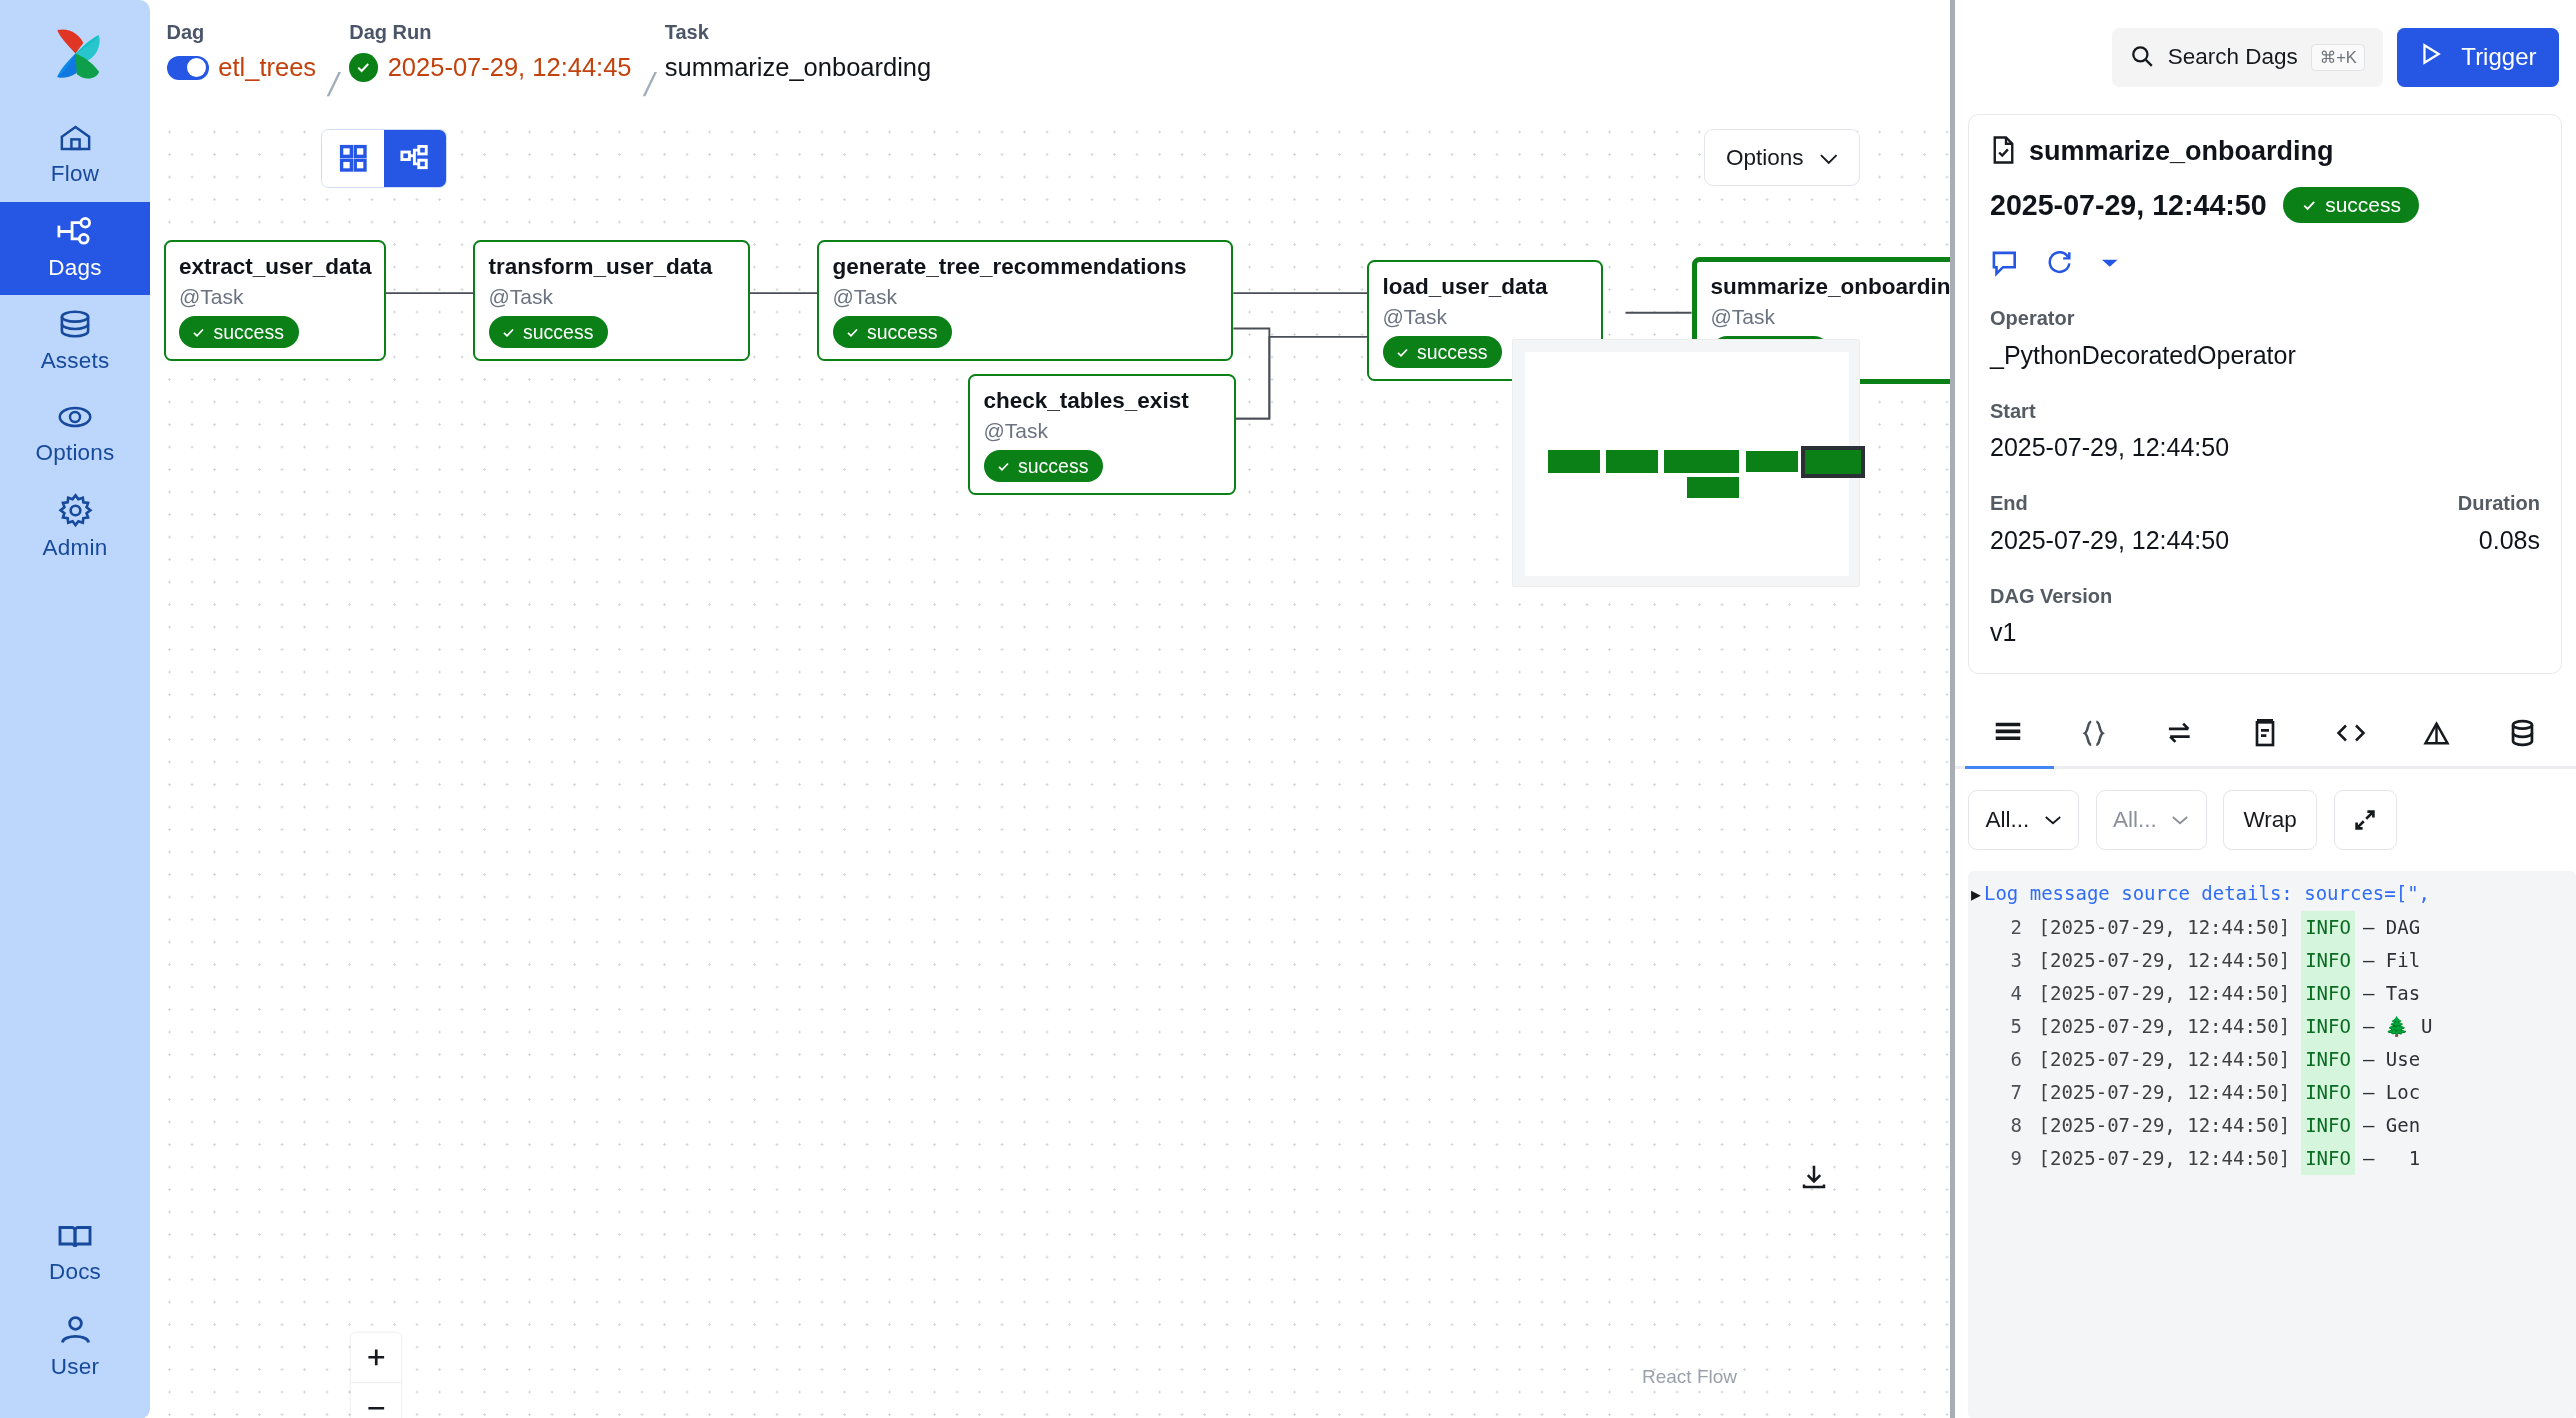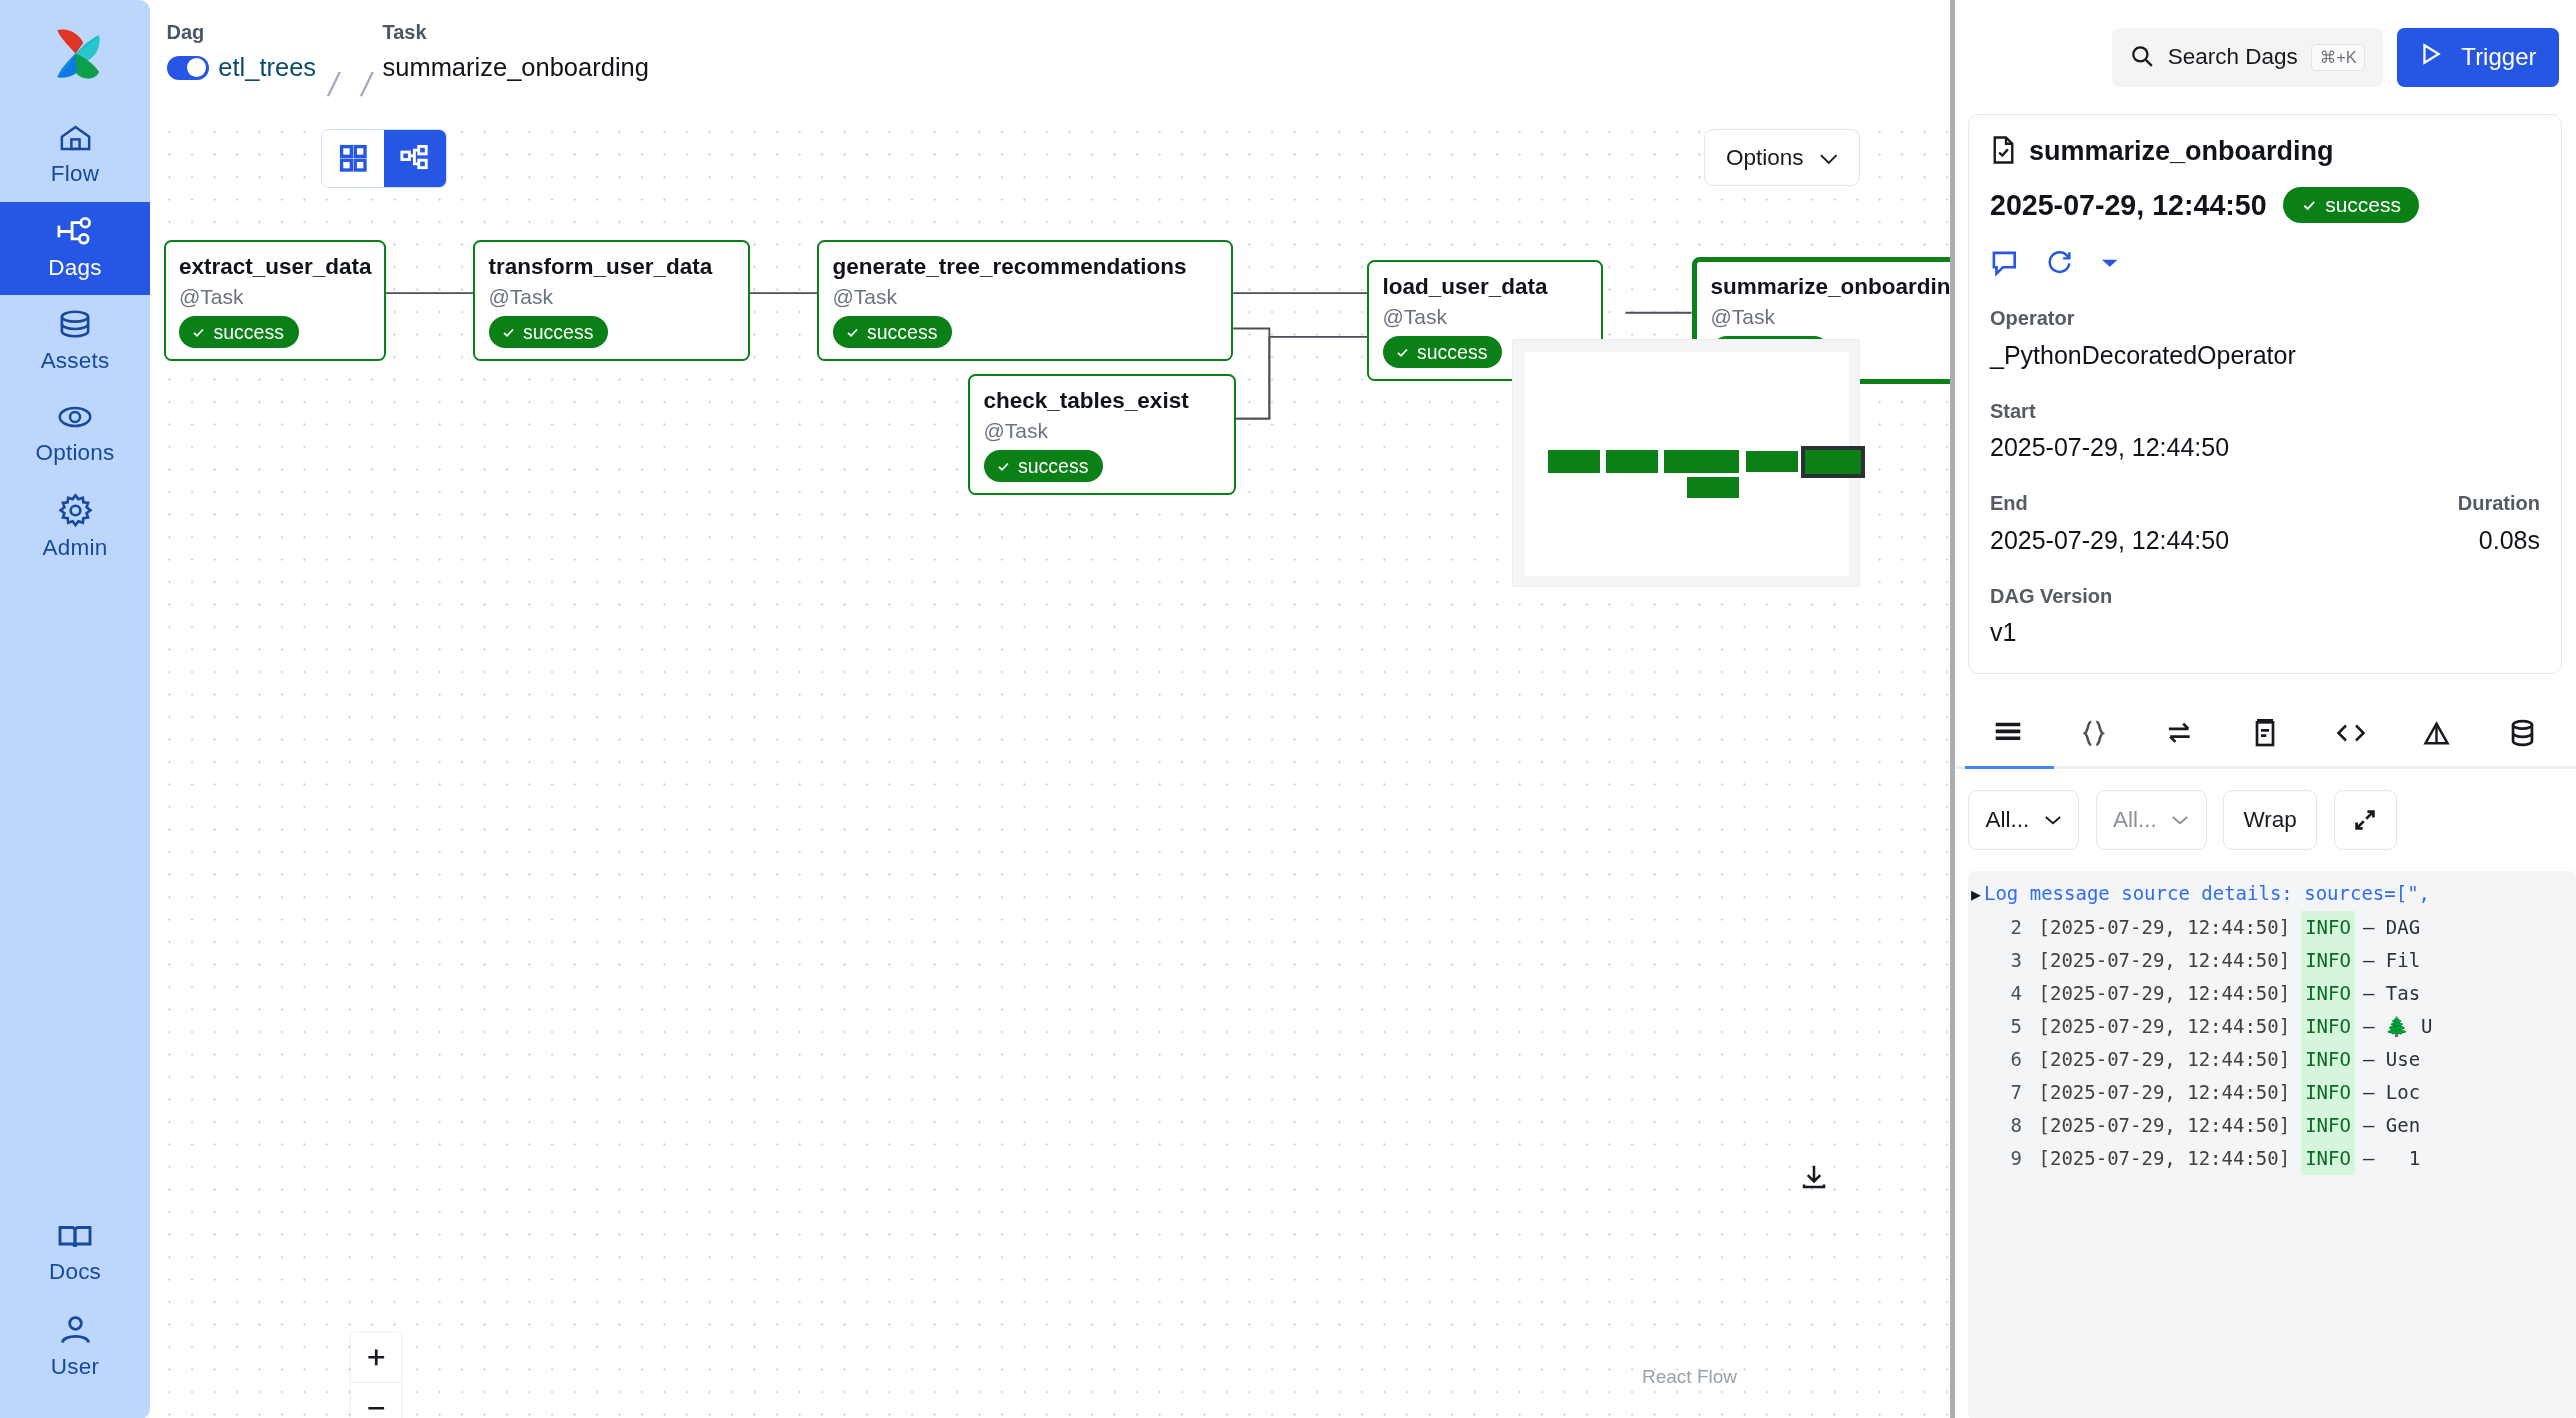--- a/index.html
+++ b/index.html
@@ -44,21 +44,21 @@
     flex: 0 0 1800px;
   }
   .breadcrumb-bar {
     position: absolute; left: 0; top: 0;
     width: 1800px; height: 114px;
     display: flex; align-items: flex-start; padding-left: 16.5px; padding-top: 21px;
   }
   .crumb { display: flex; flex-direction: column; }
   .crumb-label { font-size: 20px; color: #4a5568; font-weight: 700; margin-bottom: 9px; }
   .crumb-value { display: flex; align-items: center; gap: 9.8px; font-size: 25.5px; }
-  .crumb-value .link { color: #0c4a6e; cursor: pointer; }
+  .crumb-value .link { color: #c2410c; cursor: pointer; }
   .crumb-value .plain { color: #111418; }
   .crumb-sep {
     font-size: 33px; color: #a4adbb; font-weight: 300;
     margin: 0 12px; align-self: flex-end; padding-bottom: 10.5px;
     transform: skewX(-12deg);
   }
   .toggle-pill {
     width: 42px; height: 24px; border-radius: 12px; background: #2556e4;
     position: relative; flex: 0 0 42px;
   }
@@ -333,20 +333,31 @@
 
     <div class="breadcrumb-bar">
       <div class="crumb">
         <div class="crumb-label">Dag</div>
         <div class="crumb-value">
           <span class="toggle-pill"></span>
           <span class="link">etl_trees</span>
         </div>
       </div>
       <div class="crumb-sep">/</div>
+      <div class="crumb">
+        <div class="crumb-label">Dag Run</div>
+        <div class="crumb-value">
+          <span class="status-dot-green">
+            <svg width="16.5" height="16.5" viewBox="0 0 20 20" fill="none" stroke="#ffffff" stroke-width="2.4">
+              <path d="M4 10.5 L8 14.5 L16 6"></path>
+            </svg>
+          </span>
+          <span class="link">2025-07-29, 12:44:45</span>
+        </div>
+      </div>
       <div class="crumb-sep">/</div>
       <div class="crumb">
         <div class="crumb-label">Task</div>
         <div class="crumb-value">
           <span class="plain">summarize_onboarding</span>
         </div>
       </div>
     </div>
 
     <div class="canvas">

